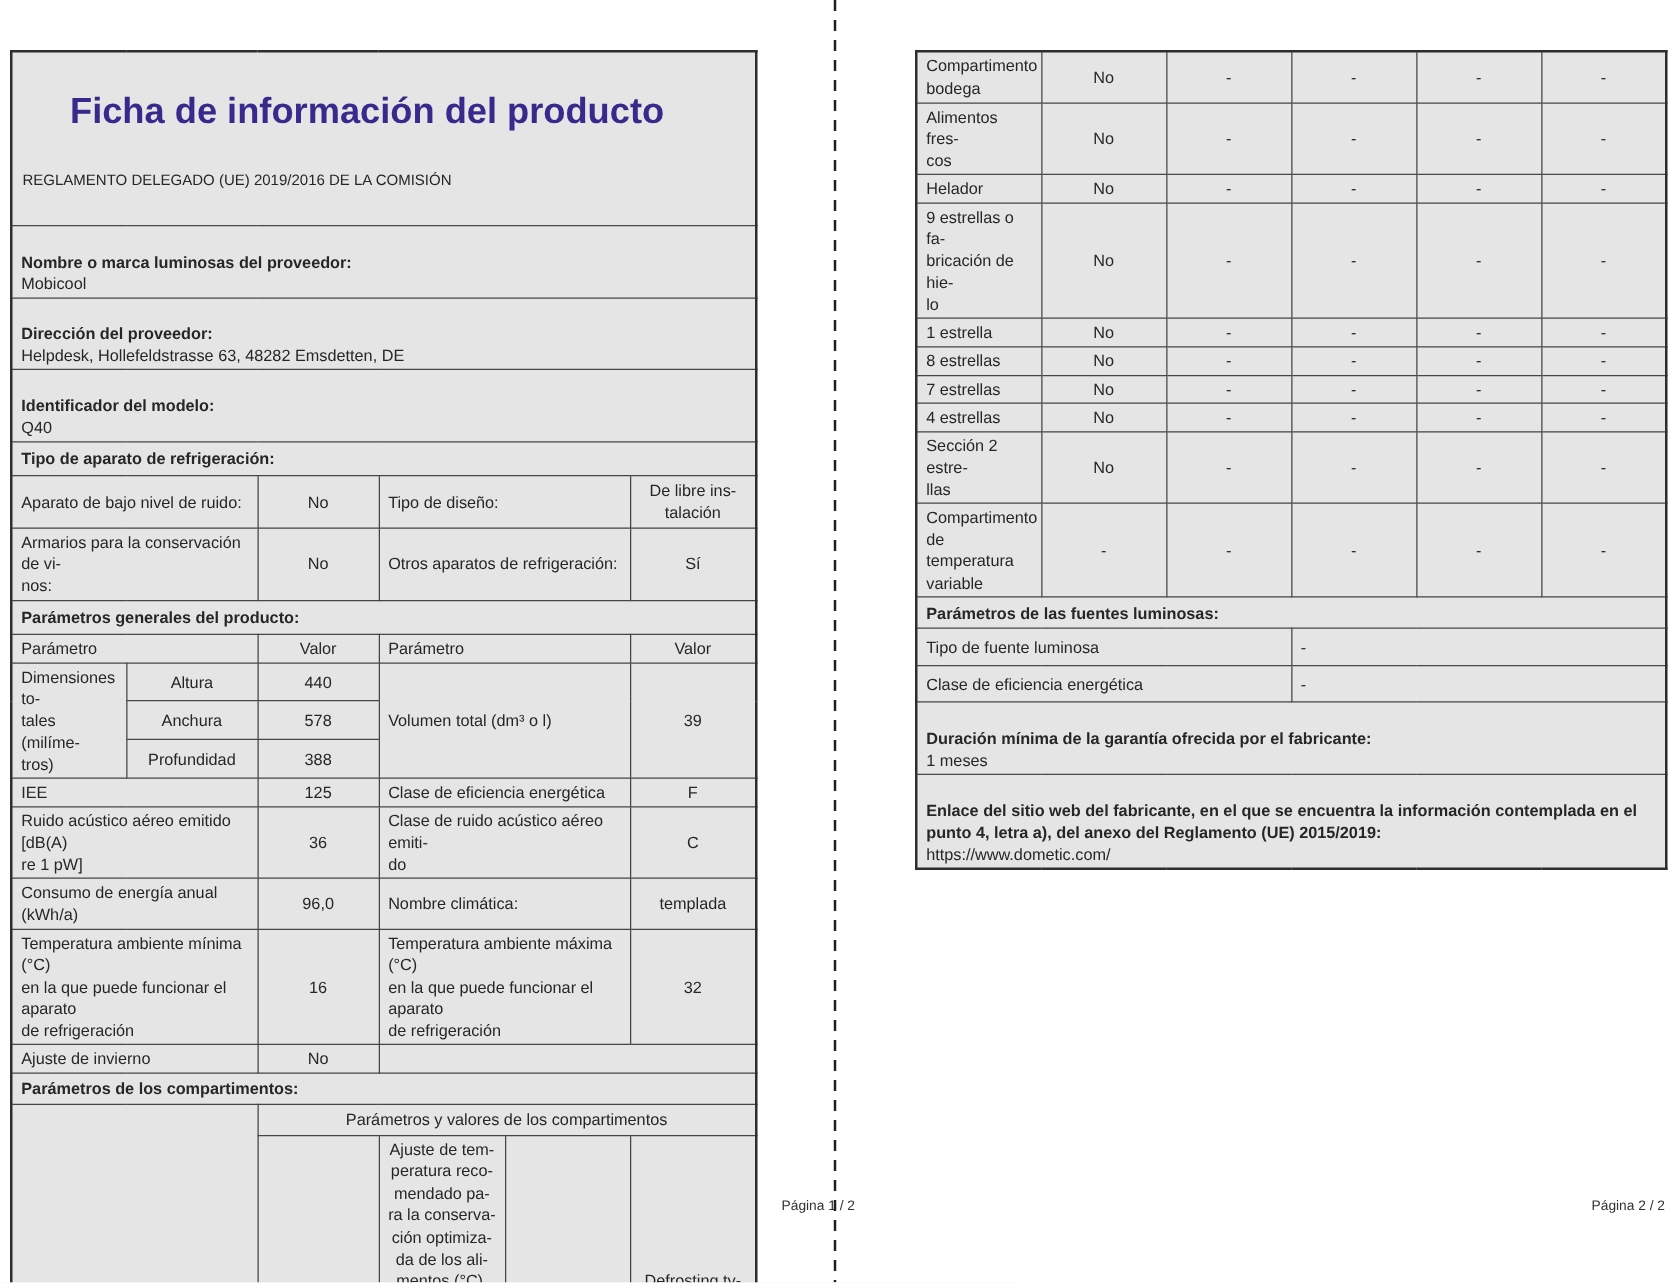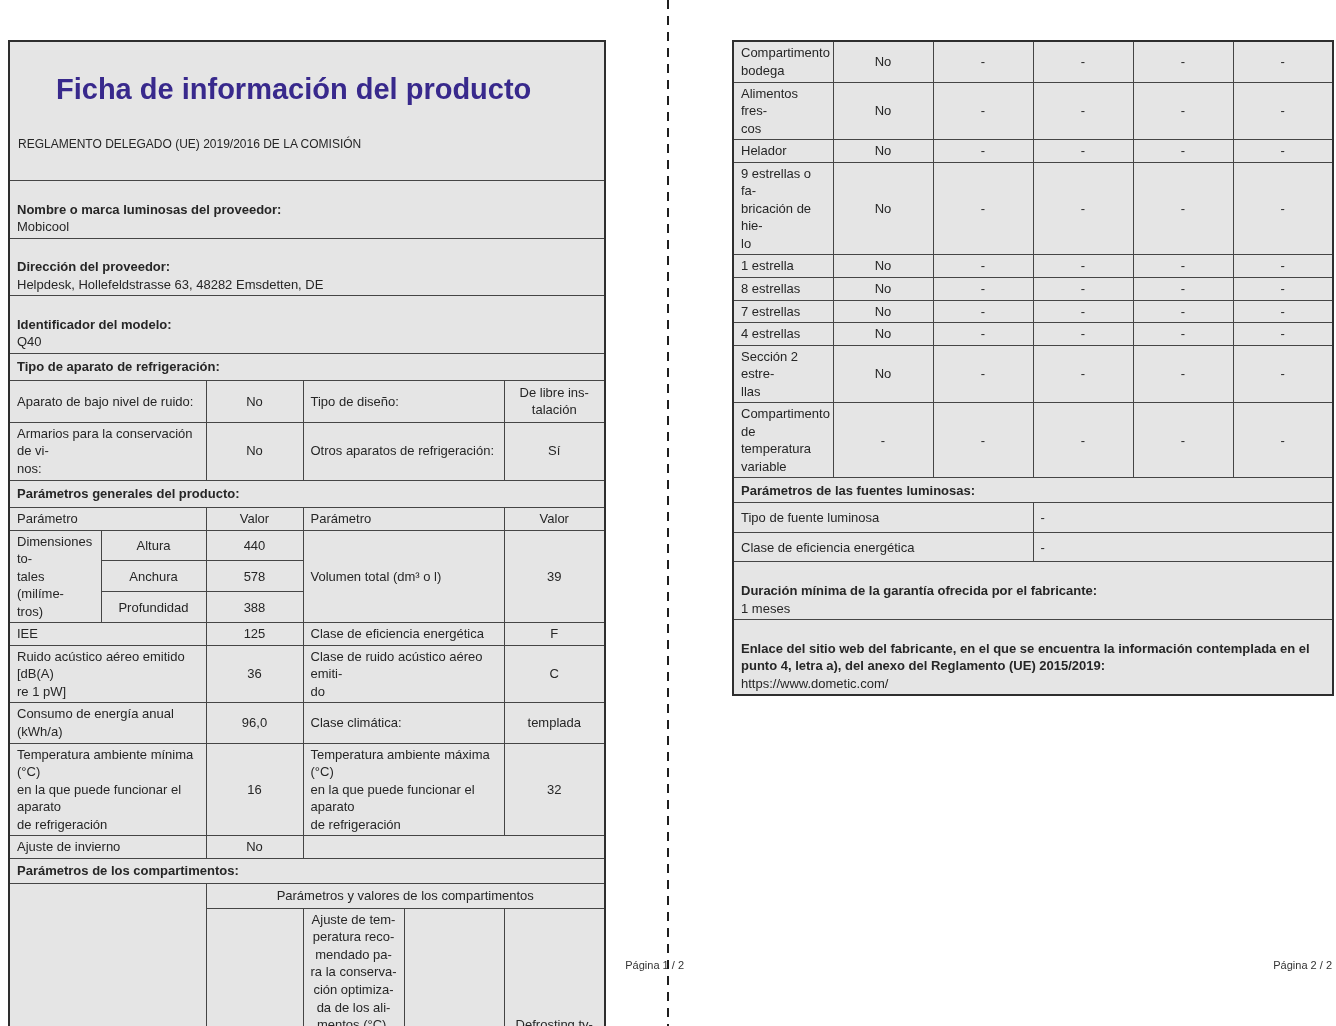--- a/index.html
+++ b/index.html
@@ -125,21 +125,21 @@
       <td colspan="2" class="lbl">Ruido acústico aéreo emitido [dB(A)
 re 1 pW]</td>
       <td class="c">36</td>
       <td colspan="2" class="lbl">Clase de ruido acústico aéreo emiti-
 do</td>
       <td class="c">C</td>
     </tr>
     <tr style="height:22px">
       <td colspan="2" class="lbl">Consumo de energía anual (kWh/a)</td>
       <td class="c">96,0</td>
-      <td colspan="2" class="lbl">Clase climática:</td>
+      <td colspan="2" class="lbl">Nombre climática:</td>
       <td class="c">templada</td>
     </tr>
     <tr style="height:57px">
       <td colspan="2" class="lbl">Temperatura ambiente mínima (°C)
 en la que puede funcionar el aparato
 de refrigeración</td>
       <td class="c">16</td>
       <td colspan="2" class="lbl">Temperatura ambiente máxima (°C)
 en la que puede funcionar el aparato
 de refrigeración</td>

